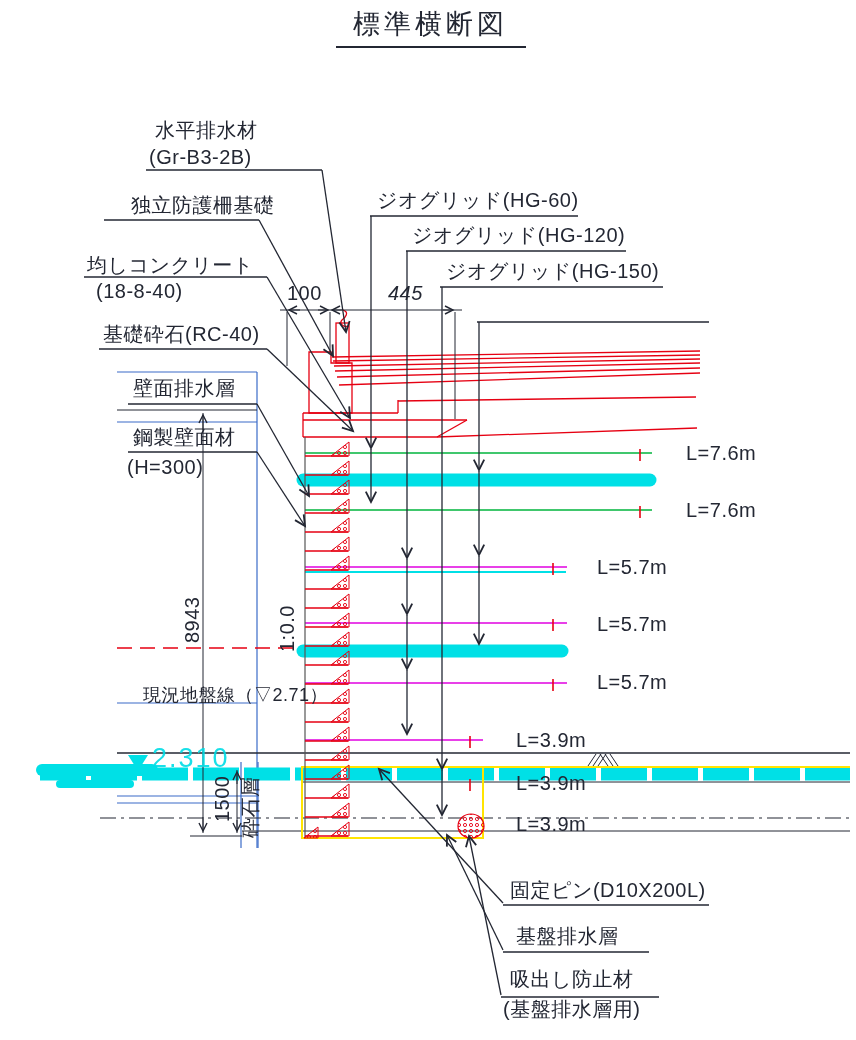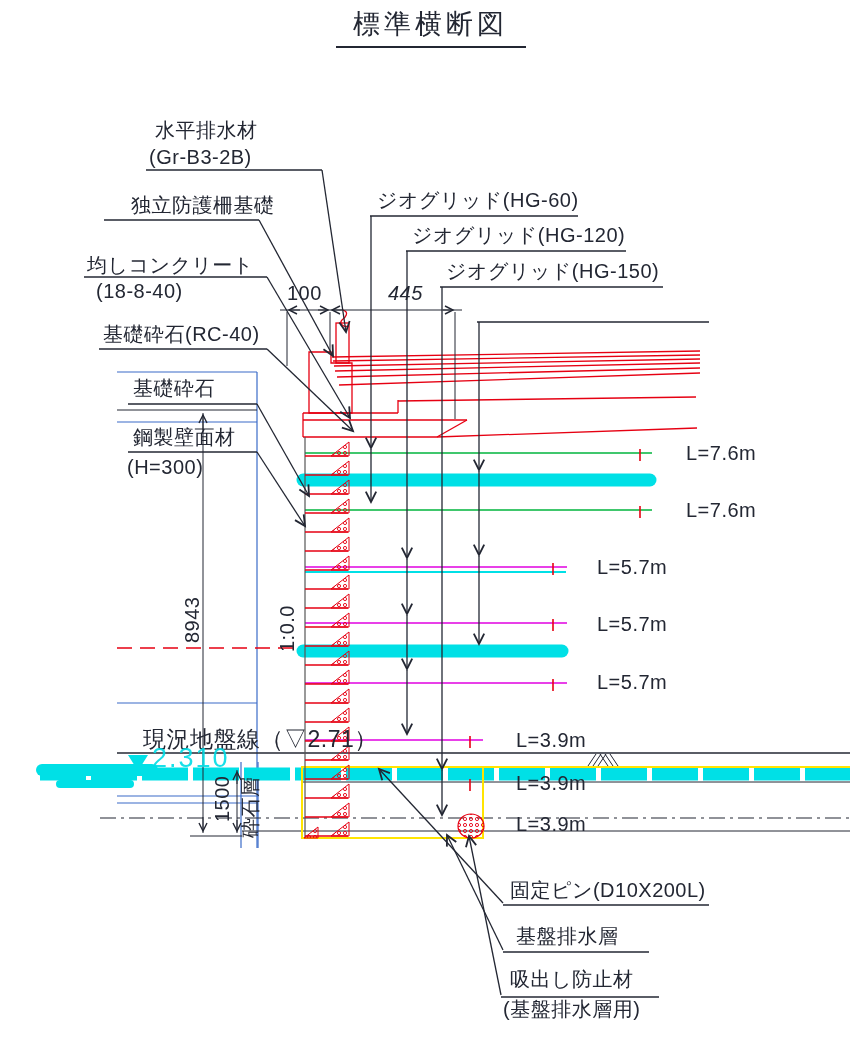--- a/index.html
+++ b/index.html
@@ -208,21 +208,21 @@
 
 <div class="lbl title" style="left:353px;top:13px;">標準横断図</div>
 <div class="title-underline"></div>
 
 <div class="lbl" style="left:155px;top:119px;">水平排水材</div>
 <div class="lbl" style="left:149px;top:146px;">(Gr-B3-2B)</div>
 <div class="lbl" style="left:107px;top:194px;margin-left:24px;">独立防護柵基礎</div>
 <div class="lbl" style="left:87px;top:254px;">均しコンクリート</div>
 <div class="lbl" style="left:96px;top:280px;text-align:center;">(18-8-40)</div>
 <div class="lbl" style="left:103px;top:323px;">基礎砕石(RC-40)</div>
-<div class="lbl" style="left:133px;top:377px;">基礎砕石</div>
+<div class="lbl" style="left:133px;top:377px;">壁面排水層</div>
 <div class="lbl" style="left:133px;top:426px;">鋼製壁面材</div>
 <div class="lbl" style="left:127px;top:456px;">(H=300)</div>
 
 <div class="lbl" style="left:377px;top:189px;">ジオグリッド(HG-60)</div>
 <div class="lbl" style="left:412px;top:224px;">ジオグリッド(HG-120)</div>
 <div class="lbl" style="left:446px;top:260px;">ジオグリッド(HG-150)</div>
 
 <div class="lbl" style="left:686px;top:442px;">L=7.6m</div>
 <div class="lbl" style="left:686px;top:499px;">L=7.6m</div>
 <div class="lbl" style="left:597px;top:556px;">L=5.7m</div>
@@ -236,16 +236,16 @@
 <div class="lbl" style="left:516px;top:925px;">基盤排水層</div>
 <div class="lbl" style="left:510px;top:968px;">吸出し防止材</div>
 <div class="lbl" style="left:503px;top:998px;">(基盤排水層用)</div>
 
 <div class="lbl" style="left:287px;top:282px;">100</div>
 <div class="lbl" style="left:388px;top:282px;font-style:italic;">445</div>
 <div class="lbl rot" style="left:203px;top:621px;">8943</div>
 <div class="lbl rot" style="left:233px;top:800px;">1500</div>
 <div class="lbl rot" style="left:298px;top:630px;">1:0.0</div>
 <div class="lbl rot" style="left:261px;top:816px;">砕石層</div>
-<div class="lbl" style="left:143px;top:728px;font-size:23px;text-align:right;">現況地盤線（▽2.71）</div>
+<div class="lbl" style="left:143px;top:684px;font-size:18px;text-align:right;">現況地盤線（▽2.71）</div>
 <div class="lbl cyan-text" style="left:152px;top:747px;">2.310</div>
 
 </div>
 
 </body></html>

